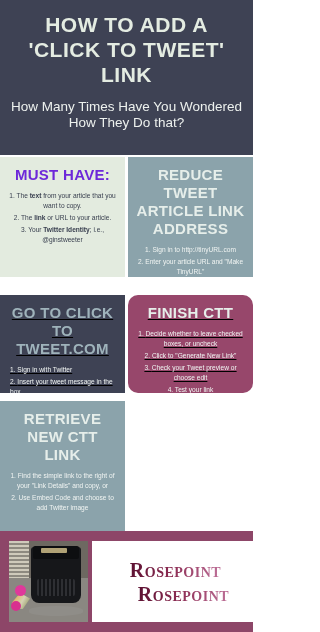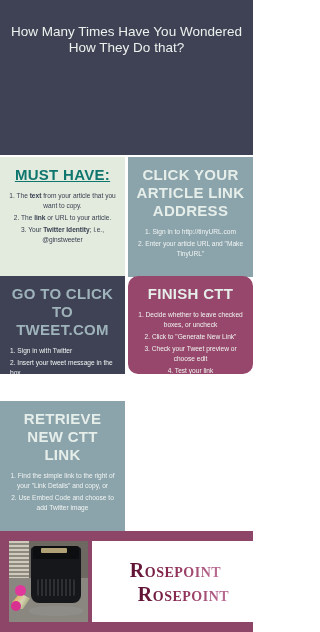--- a/index.html
+++ b/index.html
@@ -52,21 +52,21 @@
   }
 
   
   .grid-row {
     position: absolute;
     left: 0;
     width: 253px;
     display: flex;
   }
   .row1 { top: 157px; height: 120px; }
-  .row2 { top: 276px; height: 98px; }
+  .row2 { top: 295px; height: 98px; text-decoration: underline; }
   .row3 { top: 401px; height: 136px; }
 
   .cell {
     box-sizing: border-box;
     width: 125px;
     height: 100%;
     padding: 9px 7px 6px 7px;
     overflow: hidden;
   }
   .cell.left  { margin-right: 3px; }
@@ -79,21 +79,21 @@
   .cell-title {
     font-family: "Liberation Sans", sans-serif;
     font-weight: bold;
     font-size: 15px;
     line-height: 18px;
     letter-spacing: 0.3px;
     text-align: center;
     margin: 0 0 7px 0;
   }
   .cell-title.sm { font-size: 14px; line-height: 17px; }
-  .t-crimson { color: #0f766e; text-decoration: underline; }
+  .t-crimson { color: #6d28d9; }
   .t-cream   { color: #e6eeea; }
   .t-bluegray{ color: #9fb3bb; }
 
   .cell-list {
     margin: 0;
     padding: 0;
     list-style: none;
     font-size: 6.6px;
     line-height: 10px;
     text-align: center;
@@ -242,34 +242,35 @@
     -webkit-text-fill-color: transparent;
   }
   .logo-line.second { margin-left: 16px; }
 </style>
 </head>
 <body>
 
 <div class="infographic">
 
   <div class="header">
+    <div class="header-title">HOW TO ADD A 'CLICK TO TWEET' LINK</div>
     <div class="header-sub">How Many Times Have You Wondered How They Do that?</div>
   </div>
 
   <div class="grid-row row1">
     <div class="cell left bg-green">
       <div class="cell-title t-crimson">MUST HAVE:</div>
       <ul class="cell-list lst-dark num-center">
           <li><span>1. </span>The <b>text</b> from your article that you want to copy.</li>
           <li><span>2. </span>The <b>link</b> or URL to your article.</li>
           <li><span>3. </span>Your <b>Twitter Identity</b>; i.e., @ginstweeter</li>
         </ul>
     </div>
     <div class="cell bg-slate">
-      <div class="cell-title t-cream">CLICK YOUR ARTICLE LINK ADDRESS</div>
+      <div class="cell-title t-cream">REDUCE TWEET ARTICLE LINK ADDRESS</div>
       <ul class="cell-list lst-light num-center">
           <li><span>1. </span>Sign in to http://tinyURL.com</li>
           <li><span>2. </span>Enter your article URL and "Make TinyURL"</li>
         </ul>
     </div>
   </div>
 
   <div class="grid-row row2">
     <div class="cell left bg-navy">
       <div class="cell-title t-bluegray">GO TO CLICK TO TWEET.COM</div>

